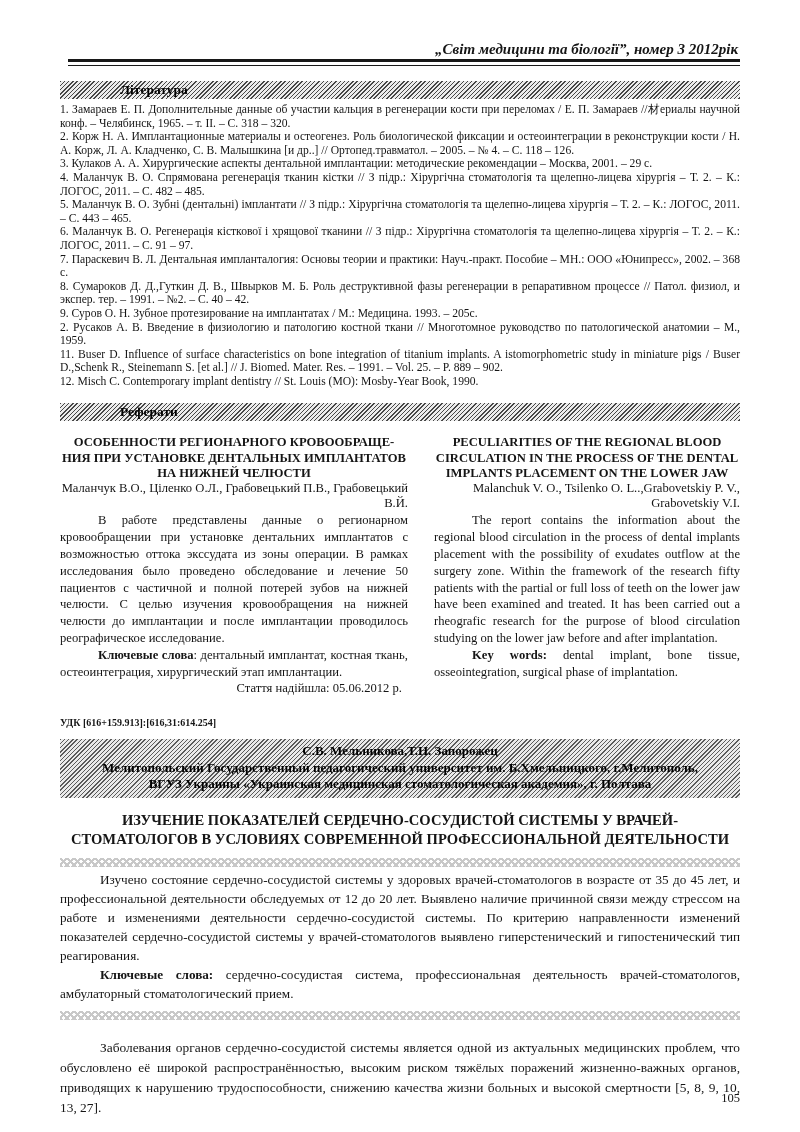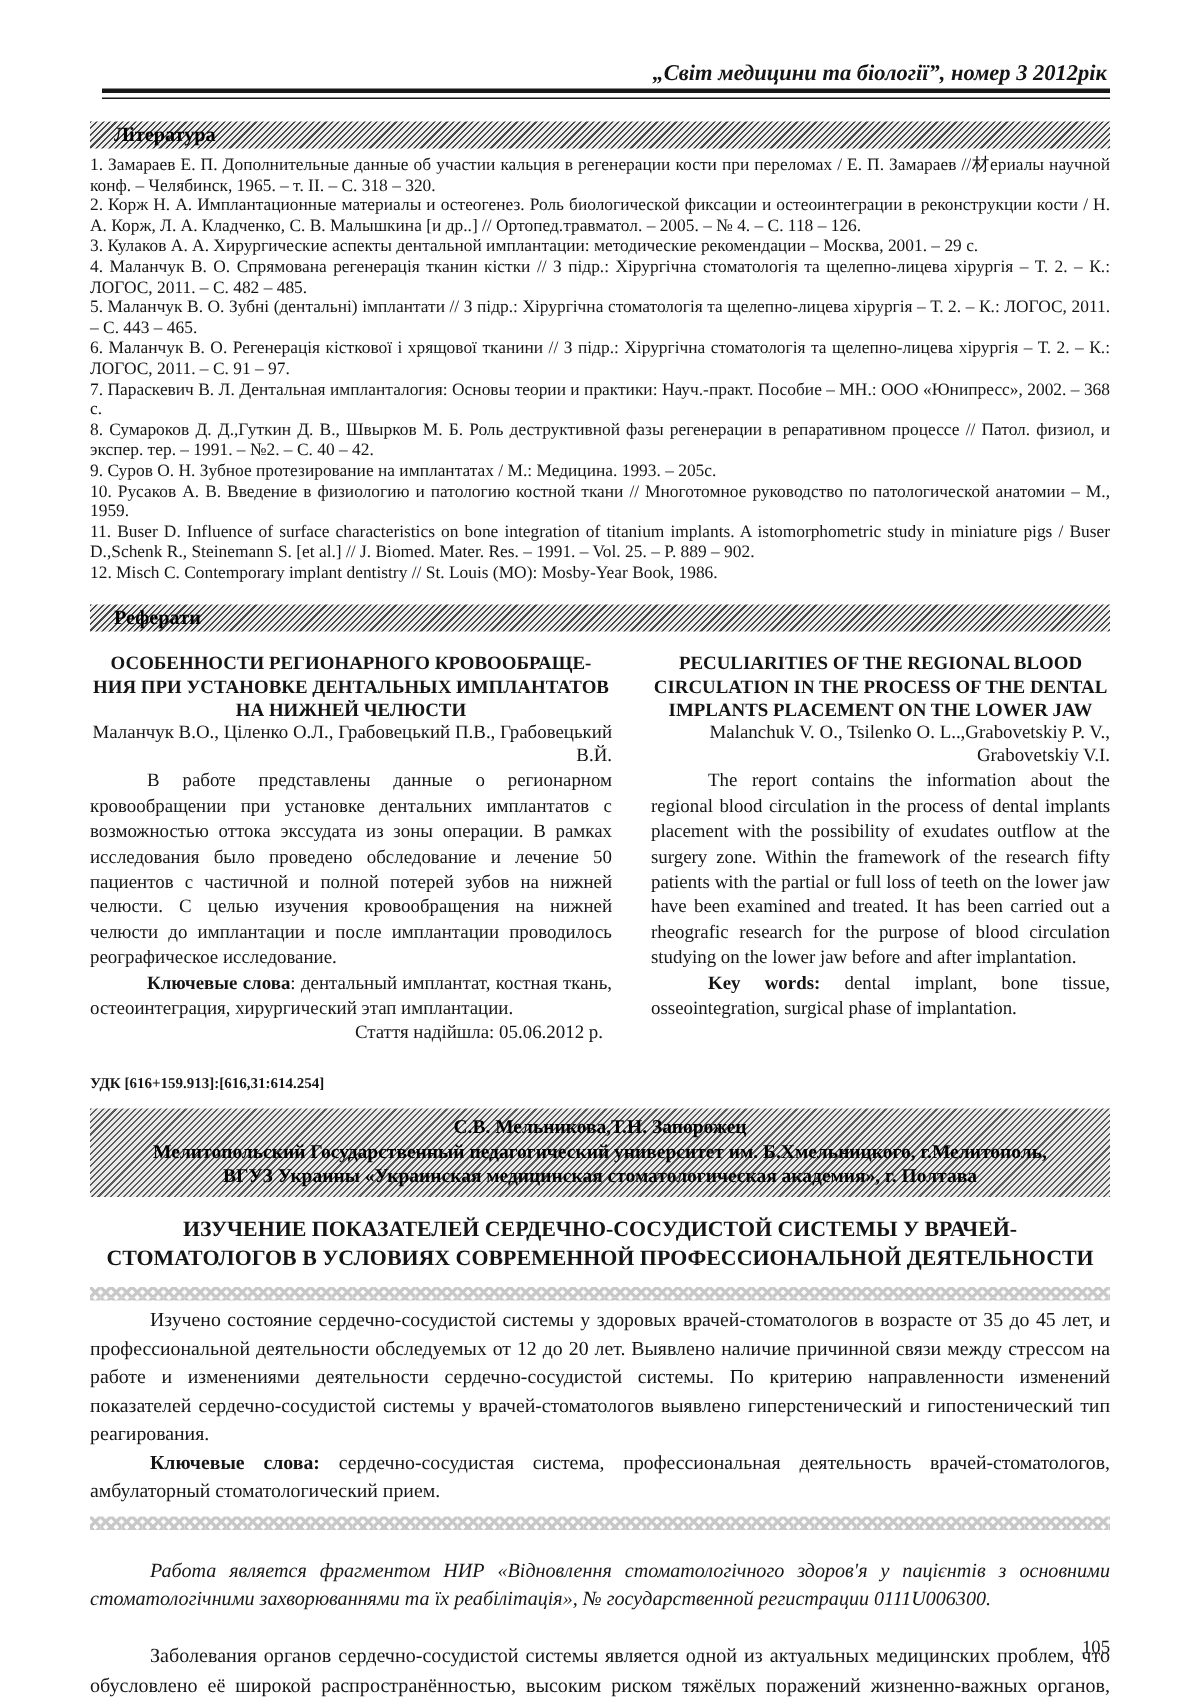--- a/index.html
+++ b/index.html
@@ -27,22 +27,22 @@
   }
   
   .hatch-bar{
     margin-top:15px;
     height:18px;
     background:repeating-linear-gradient(135deg,#474747 0px,#474747 1px,#ececec 1px,#ececec 3px);
     display:flex;align-items:center;
   }
   .hatch-bar .bar-label{
     font-weight:bold;font-size:13.5px;
+    padding-left:60px;
     color:#000;
-    margin-left:16px;
   }
   
   .refs{margin-top:4px;}
   .refs p{
     margin:0;
     font-size:11.6px;line-height:13.6px;
     text-align:justify;
   }
   
   .cols{
@@ -140,23 +140,23 @@
   <div class="refs">
     <p>1.   Замараев Е. П. Дополнительные данные об участии кальция в регенерации кости при переломах / Е. П. Замараев //材ериалы научной конф. – Челябинск, 1965. – т. II. – С. 318 – 320.</p>
     <p>2.   Корж Н. А. Имплантационные материалы и остеогенез. Роль биологической фиксации и остеоинтеграции в реконструкции кости / Н. А. Корж, Л. А. Кладченко, С. В. Малышкина [и др..] // Ортопед.травматол. – 2005. – № 4. – С. 118 – 126.</p>
     <p>3.    Кулаков А. А. Хирургические аспекты дентальной имплантации: методические рекомендации  – Москва, 2001. – 29 с.</p>
     <p>4.   Маланчук В. О. Спрямована регенерація тканин кістки // З підр.: Хірургічна стоматологія та щелепно-лицева хірургія – Т. 2. – К.: ЛОГОС, 2011. – С. 482 – 485.</p>
     <p>5.   Маланчук В. О. Зубні (дентальні) імплантати // З підр.: Хірургічна стоматологія та щелепно-лицева хірургія – Т. 2. – К.: ЛОГОС, 2011. – С. 443 – 465.</p>
     <p>6.   Маланчук В. О. Регенерація кісткової і хрящової тканини // З підр.: Хірургічна стоматологія та щелепно-лицева хірургія – Т. 2. – К.: ЛОГОС, 2011. – С. 91 – 97.</p>
     <p>7.   Параскевич В. Л. Дентальная импланталогия: Основы теории и практики: Науч.-практ. Пособие – МН.: ООО «Юнипресс», 2002. – 368 с.</p>
     <p>8.   Сумароков Д. Д.,Гуткин Д. В., Швырков М. Б. Роль деструктивной фазы регенерации в репаративном процессе // Патол. физиол, и экспер. тер. – 1991. – №2. – С. 40 – 42.</p>
     <p>9.   Суров О. Н. Зубное протезирование на имплантатах / М.: Медицина. 1993. –  205с.</p>
-    <p>10. Русаков А. В. Введение в физиологию и патологию костной ткани // Многотомное руководство по патологической анатомии – М., 1959.</p>
+    <p>2. Русаков А. В. Введение в физиологию и патологию костной ткани // Многотомное руководство по патологической анатомии – М., 1959.</p>
     <p>11. Buser D. Influence of surface characteristics on bone integration of titanium implants. A istomorphometric study in miniature pigs  / Buser D.,Schenk R., Steinemann S. [et al.] // J. Biomed. Mater. Res. – 1991. – Vol. 25. – P. 889 – 902.</p>
-    <p>12. Misch C. Contemporary implant dentistry // St. Louis (MO): Mosby-Year Book, 1986.</p>
+    <p>12. Misch C. Contemporary implant dentistry // St. Louis (MO): Mosby-Year Book, 1990.</p>
   </div>
 
   <div class="hatch-bar">
     <span class="bar-label">Реферати</span>
   </div>
 
   <div class="cols">
     <div class="col-left">
       <p class="col-title">ОСОБЕННОСТИ РЕГИОНАРНОГО КРОВООБРАЩЕ-НИЯ ПРИ УСТАНОВКЕ ДЕНТАЛЬНЫХ ИМПЛАНТАТОВ НА НИЖНЕЙ ЧЕЛЮСТИ</p>
       <p class="col-authors">Маланчук В.О., Ціленко О.Л., Грабовецький П.В., Грабовецький В.Й.</p>
@@ -182,19 +182,18 @@
 
   <div class="article-title">ИЗУЧЕНИЕ ПОКАЗАТЕЛЕЙ СЕРДЕЧНО-СОСУДИСТОЙ СИСТЕМЫ У ВРАЧЕЙ-СТОМАТОЛОГОВ В УСЛОВИЯХ СОВРЕМЕННОЙ ПРОФЕССИОНАЛЬНОЙ ДЕЯТЕЛЬНОСТИ</div>
 
   <div class="zigzag"></div>
 
   <p class="abstract">Изучено состояние сердечно-сосудистой системы у здоровых врачей-стоматологов в возрасте от 35 до 45 лет, и профессиональной деятельности обследуемых от 12 до 20 лет. Выявлено наличие причинной связи между стрессом на работе и изменениями деятельности сердечно-сосудистой системы. По критерию направленности изменений показателей сердечно-сосудистой системы у врачей-стоматологов выявлено гиперстенический и гипостенический тип реагирования.</p>
   <p class="kw-par"><b>Ключевые слова:</b><span> сердечно-сосудистая система, профессиональная деятельность врачей-стоматологов, амбулаторный стоматологический прием.</span></p>
 
   <div class="zigzag"></div>
 
-  <p class="nir">Работа является фрагментом НИР «Відновлення стоматологічного здоров'я у пацієнтів з основними стоматологічними захворюваннями та їх реабілітація», № государственной регистрации 0111U006300.</p>
 
   <p class="intro">Заболевания органов сердечно-сосудистой системы является одной из актуальных медицинских проблем, что обусловлено её широкой распространённостью, высоким риском тяжёлых поражений жизненно-важных органов, приводящих к нарушению трудоспособности, снижению качества жизни больных и высокой смертности [5, 8, 9, 10, 13, 27].</p>
 
   <div class="page-number">105</div>
 
 </div>
 
 </body></html>

